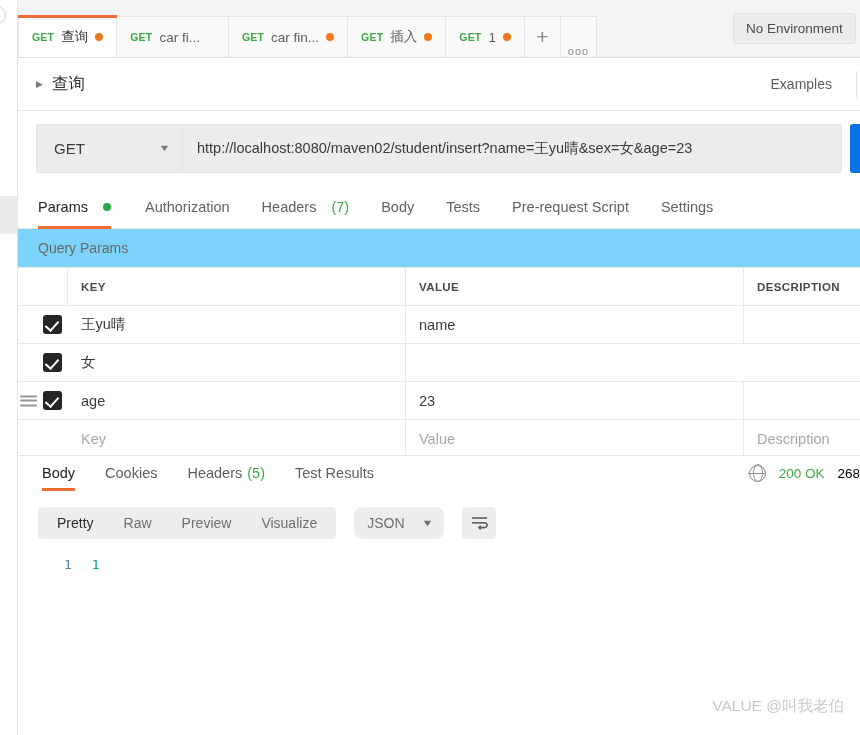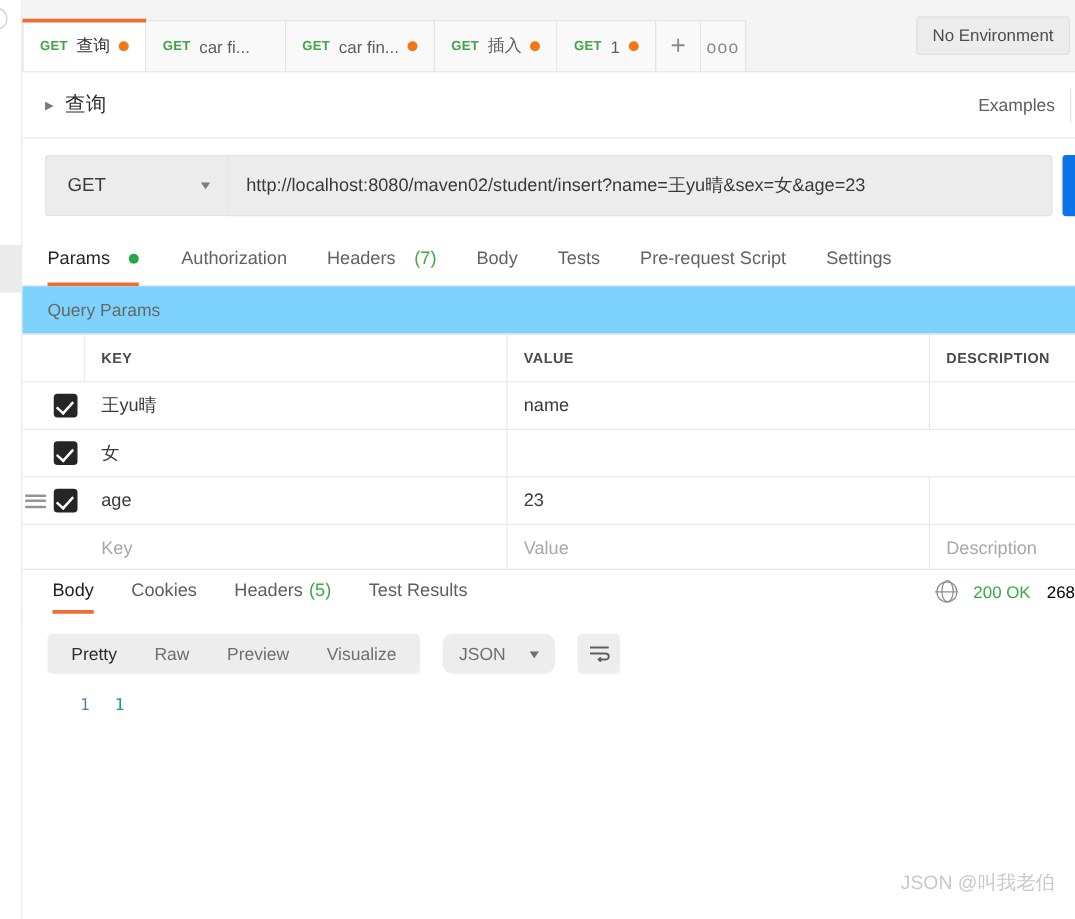--- a/index.html
+++ b/index.html
@@ -112,21 +112,21 @@
     align-items: center;
     justify-content: center;
     background: #f9f9f9;
     border: 1px solid #e4e4e4;
     border-bottom: none;
     border-left: none;
     cursor: pointer;
     color: #8a8a8a;
   }
   .tab-plus { width: 36px; font-size: 21px; font-weight: 300; }
-  .tab-more { width: 36px; font-size: 14px; letter-spacing: 1px; }
+  .tab-more { width: 36px; font-size: 11px; letter-spacing: 1px; align-items: flex-end; }
 
   
   .env-area {
     position: absolute;
     left: 720px; top: 0;
     width: 140px; height: 58px;
     background: #f4f4f4;
     border-bottom: 1px solid #e0e0e0;
     display: flex;
     align-items: center;
@@ -166,20 +166,21 @@
   .req-title {
     font-size: 16.5px;
     color: #2d2d2d;
     margin-left: 2px;
   }
   .req-right {
     margin-left: auto;
     display: flex;
     align-items: center;
     padding-right: 0;
+    gap: 12px;
   }
   .examples-link {
     font-size: 14px;
     color: #5e5e5e;
     cursor: pointer;
     padding-right: 12px;
   }
   .req-right-edge {
     width: 4px; height: 27px;
     border-left: 1px solid #e2e2e2;
@@ -725,15 +726,15 @@
     </div>
   </div>
 
   <div class="resp-body">
     <div class="code-line">
       <span class="ln">1</span>
       <span class="tok-num">1</span>
     </div>
   </div>
 
-  <div class="watermark">JSON @叫我老伯</div>
+  <div class="watermark">VALUE @叫我老伯</div>
 
 </div>
 
 </body></html>

